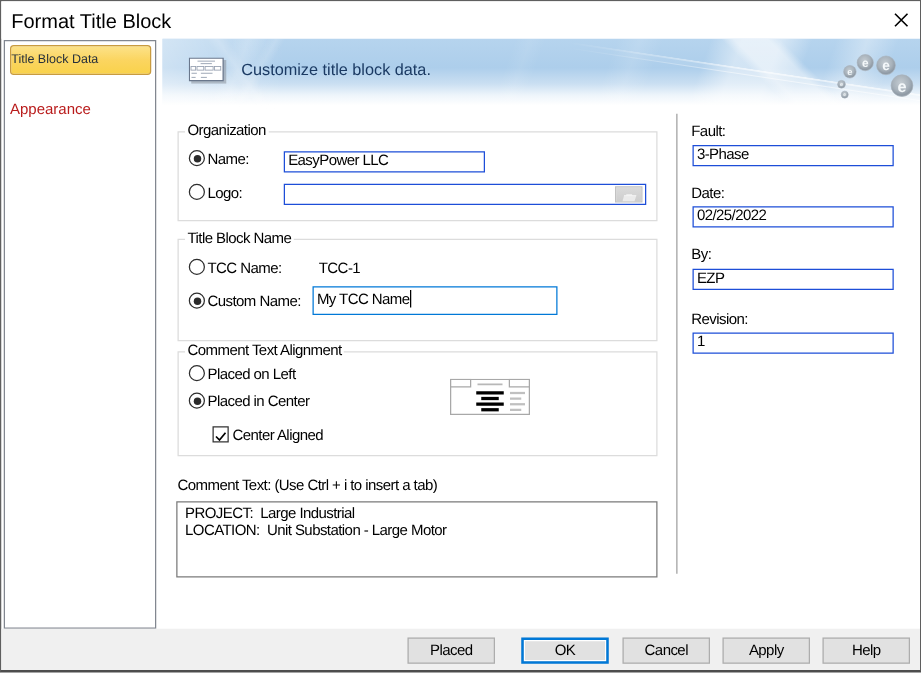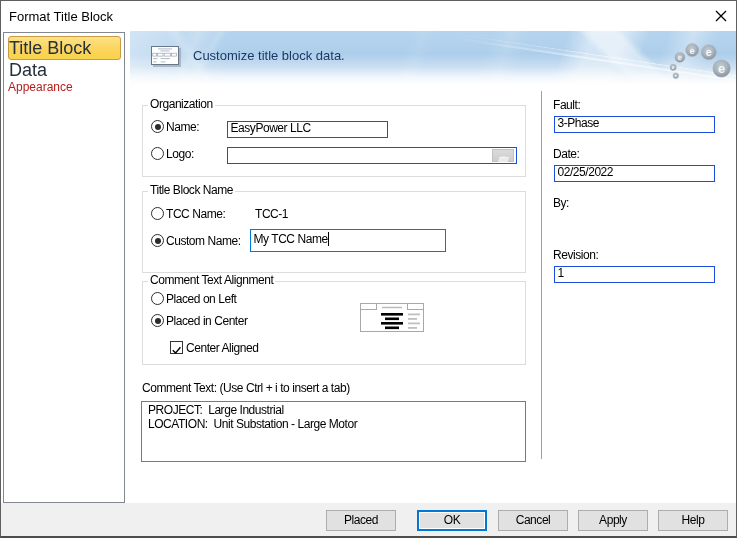--- a/index.html
+++ b/index.html
@@ -1,28 +1,28 @@
 <!DOCTYPE html>
 <html><head>
 <meta charset="utf-8">
 <style>
 * { margin:0; padding:0; box-sizing:border-box; }
 html,body { width:737px; height:538px; background:#fff; font-family:"Liberation Sans", sans-serif; }
 .dlg { position:absolute; left:0; top:0; width:737px; height:538px; background:#fff;
   border:1px solid #5f5f5f; border-bottom:2px solid #4d4d4d; overflow:hidden; }
 .abs { position:absolute; }
 .titlebar { left:0; top:0; width:735px; height:30px; background:#fff; }
-.titletext { left:8px; top:8px; font-size:13px; color:#000; }
+.titletext { left:8px; top:8px; font-size:16px; color:#000; }
 .closex { left:710px; top:5px; width:20px; height:20px; }
 
 .side { left:2px; top:31px; width:122px; height:471px; background:#fff;
   border:1px solid #828790; }
 .sideitem-sel { left:4px; top:3px; width:113px; height:24px; border:1px solid #c89b40;
   border-radius:3px; background:linear-gradient(180deg,#fce289 0%,#fbd560 50%,#f9d24b 100%);
-  color:#26303b; font-size:18px; line-height:22px; padding-left:0px; }
+  color:#26303b; font-size:10px; line-height:22px; padding-left:0px; }
 .sideitem { left:4px; top:47px; font-size:12px; color:#b91c1c; }
 
 .banner { left:129px; top:30px; width:606px; height:58px;
   background:linear-gradient(180deg,#b6d4ee 0%,#adceeb 40%,#cadff2 62%,#eef5fb 78%,#ffffff 92%); overflow:hidden; }
 .bstreak1 { left:0; top:0; width:100%; height:100%;
   background:
    linear-gradient(90deg, rgba(255,255,255,.4) 0%, rgba(255,255,255,0) 16%),
    linear-gradient(110deg,
     rgba(255,255,255,0) 9%, rgba(255,255,255,.18) 11%, rgba(255,255,255,0) 14%,
     rgba(255,255,255,0) 45%, rgba(255,255,255,.08) 47%, rgba(255,255,255,0) 49%,
@@ -176,20 +176,21 @@
   <div class="abs lbl" style="left:141px; top:380px;">Comment Text: (Use Ctrl + i to insert a tab)</div>
   <div class="abs" style="left:140px; top:400px; width:385px; height:61px; border:1px solid #7a7a7a; background:#fff; font-size:12px; padding:2px 0 16px 6px; line-height:13.5px; letter-spacing:-0.45px;">PROJECT:&nbsp; Large Industrial<br>LOCATION:&nbsp; Unit Substation - Large Motor</div>
 
   <div class="abs sep"></div>
 
   <div class="abs lbl" style="left:552px; top:97px;">Fault:</div>
   <div class="abs fld" style="left:553px; top:115px; width:161px; height:17px; line-height:13px;">3-Phase</div>
   <div class="abs lbl" style="left:552px; top:146px;">Date:</div>
   <div class="abs fld" style="left:553px; top:164px; width:161px; height:17px; line-height:13px;">02/25/2022</div>
   <div class="abs lbl" style="left:552px; top:195px;">By:</div>
+  <div class="abs fld" style="left:553px; top:214px; width:161px; height:17px; line-height:13px;">EZP</div>
   <div class="abs lbl" style="left:552px; top:247px;">Revision:</div>
   <div class="abs fld" style="left:553px; top:265px; width:161px; height:17px; line-height:13px;">1</div>
 
   <div class="abs btnbar">
     <div class="btn" style="left:325px;">Placed</div>
     <div class="btn ok" style="left:416px;">OK</div>
     <div class="btn" style="left:497px;">Cancel</div>
     <div class="btn" style="left:577px;">Apply</div>
     <div class="btn" style="left:657px;">Help</div>
   </div>

